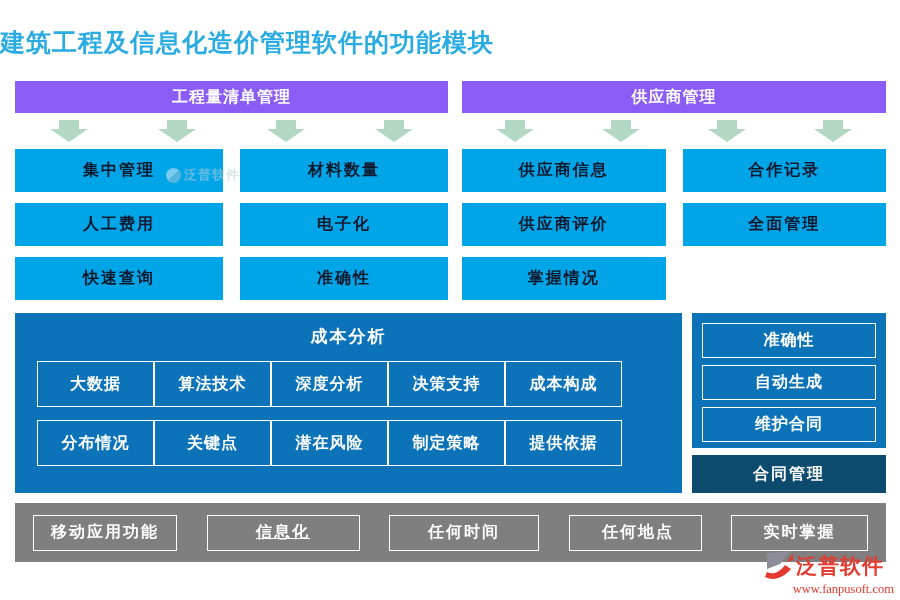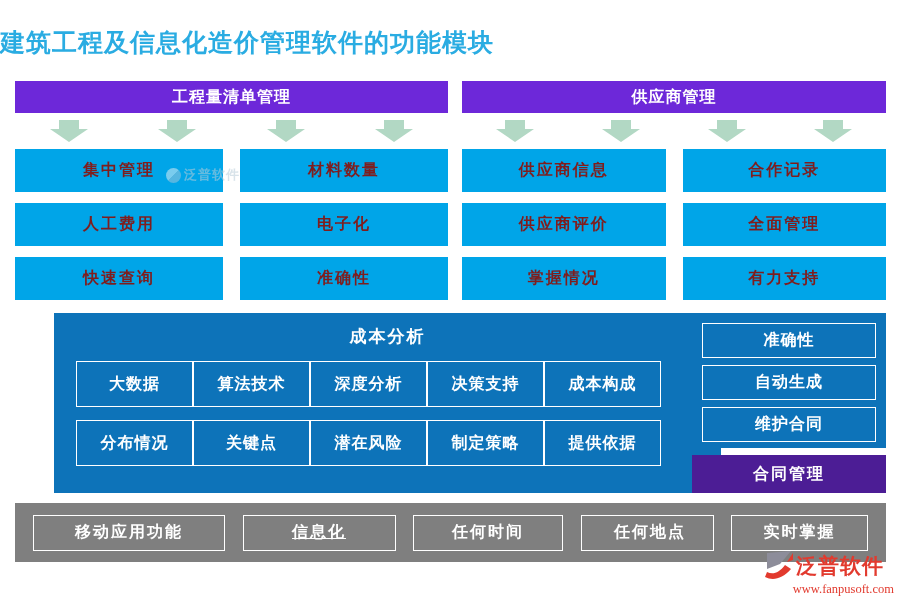--- a/index.html
+++ b/index.html
@@ -4,52 +4,52 @@
 <style>
   html,body{margin:0;padding:0;background:#fff;}
   body{width:900px;height:600px;position:relative;overflow:hidden;
        font-family:"Liberation Sans","DejaVu Sans",sans-serif;}
   .page-title{position:absolute;top:26px;left:0;width:900px;
        font-size:25px;font-weight:bold;color:#2AACE2;letter-spacing:1px;}
   
   .section{position:absolute;top:81px;}
   .section.left{left:15px;width:433px;}
   .section.right{left:462px;width:424px;}
-  .sec-header{height:32px;background:#6d28d9;color:#fff;display:flex;
+  .sec-header{height:32px;background:#8b5cf6;color:#fff;display:flex;
        align-items:center;justify-content:center;font-size:16px;font-weight:bold;letter-spacing:1px;}
   .arrow-row{height:36px;display:flex;justify-content:space-around;align-items:center;}
   .arrow{width:38px;height:22px;position:relative;}
   .arrow .stem{position:absolute;top:0;left:9px;width:20px;height:9px;background:#B2D8C4;}
   .arrow .head{position:absolute;top:9px;left:0;width:0;height:0;
        border-left:19px solid transparent;border-right:19px solid transparent;
        border-top:13px solid #B2D8C4;}
   .btn-grid{display:grid;grid-template-columns:1fr 1fr;column-gap:17px;row-gap:11px;}
-  .cell{height:43px;background:#00A5E8;color:#7f1d1d;display:flex;align-items:center;
+  .cell{height:43px;background:#00A5E8;color:#0f172a;display:flex;align-items:center;
        justify-content:center;font-size:16px;font-weight:bold;letter-spacing:2px;}
   
-  .cost-panel{position:absolute;left:15px;top:313px;width:667px;height:180px;background:#0D73B9;margin-left:39px;}
+  .cost-panel{position:absolute;left:15px;top:313px;width:667px;height:180px;background:#0D73B9;}
   .cost-title{color:#fff;text-align:center;font-size:17px;font-weight:bold;
        padding-top:12px;letter-spacing:2px;}
   .cost-row{display:flex;padding:0 22px;margin-top:13px;}
   .obtn{width:117px;height:46px;border:1px solid #fff;box-sizing:border-box;color:#fff;
        display:flex;align-items:center;justify-content:center;font-size:16px;font-weight:bold;letter-spacing:1px;}
   
   .contract-panel{position:absolute;left:692px;top:313px;width:194px;height:135px;
        background:#0D73B9;box-sizing:border-box;padding:10px 10px 0 10px;}
   .contract-panel .obtn{width:100%;height:35px;margin-bottom:7px;}
-  .contract-bar{position:absolute;left:692px;top:455px;width:194px;height:38px;background:#4c1d95;
+  .contract-bar{position:absolute;left:692px;top:455px;width:194px;height:38px;background:#0c4a6e;
        color:#fff;display:flex;align-items:center;justify-content:center;
        font-size:16px;font-weight:bold;letter-spacing:2px;}
   
   .bottom-bar{position:absolute;left:15px;top:503px;width:871px;height:59px;background:#7F7F7F;
        display:flex;align-items:center;justify-content:space-between;
        box-sizing:border-box;padding:0 18px;}
   .gbtn{height:36px;border:1px solid #fff;box-sizing:border-box;color:#fff;display:flex;
        align-items:center;justify-content:center;font-size:16px;font-weight:bold;letter-spacing:2px;}
-  .gbtn.w1{width:192px;}.gbtn.w2{width:153px;text-decoration:underline;}.gbtn.w3{width:150px;}
+  .gbtn.w1{width:144px;}.gbtn.w2{width:153px;text-decoration:underline;}.gbtn.w3{width:150px;}
   .gbtn.w4{width:133px;padding-left:6px;}.gbtn.w5{width:137px;}
   
   .watermark{position:absolute;left:166px;top:166px;display:flex;align-items:center;
        gap:3px;opacity:0.55;z-index:5;}
   .wm-circle{width:15px;height:15px;border-radius:50%;
        background:linear-gradient(135deg,#dfecf3 50%,#9fc5da 50%);}
   .wm-text{font-size:13px;font-weight:bold;color:#b9cdd9;letter-spacing:1px;}
   
   .logo{position:absolute;left:764px;top:550px;width:130px;}
   .logo-top{display:flex;align-items:center;gap:2px;}
@@ -111,21 +111,20 @@
         <span class="stem"></span>
         <span class="head"></span>
       </div>
   </div>
   <div class="btn-grid">
     <div class="cell">供应商信息</div>
     <div class="cell">合作记录</div>
     <div class="cell">供应商评价</div>
     <div class="cell">全面管理</div>
     <div class="cell">掌握情况</div>
-    <div class="cell">有力支持</div>
   </div>
 </div>
 
 <div class="watermark">
   <span class="wm-circle"></span>
   <span class="wm-text">泛普软件</span>
 </div>
 
 <div class="cost-panel">
   <div class="cost-title">成本分析</div>

